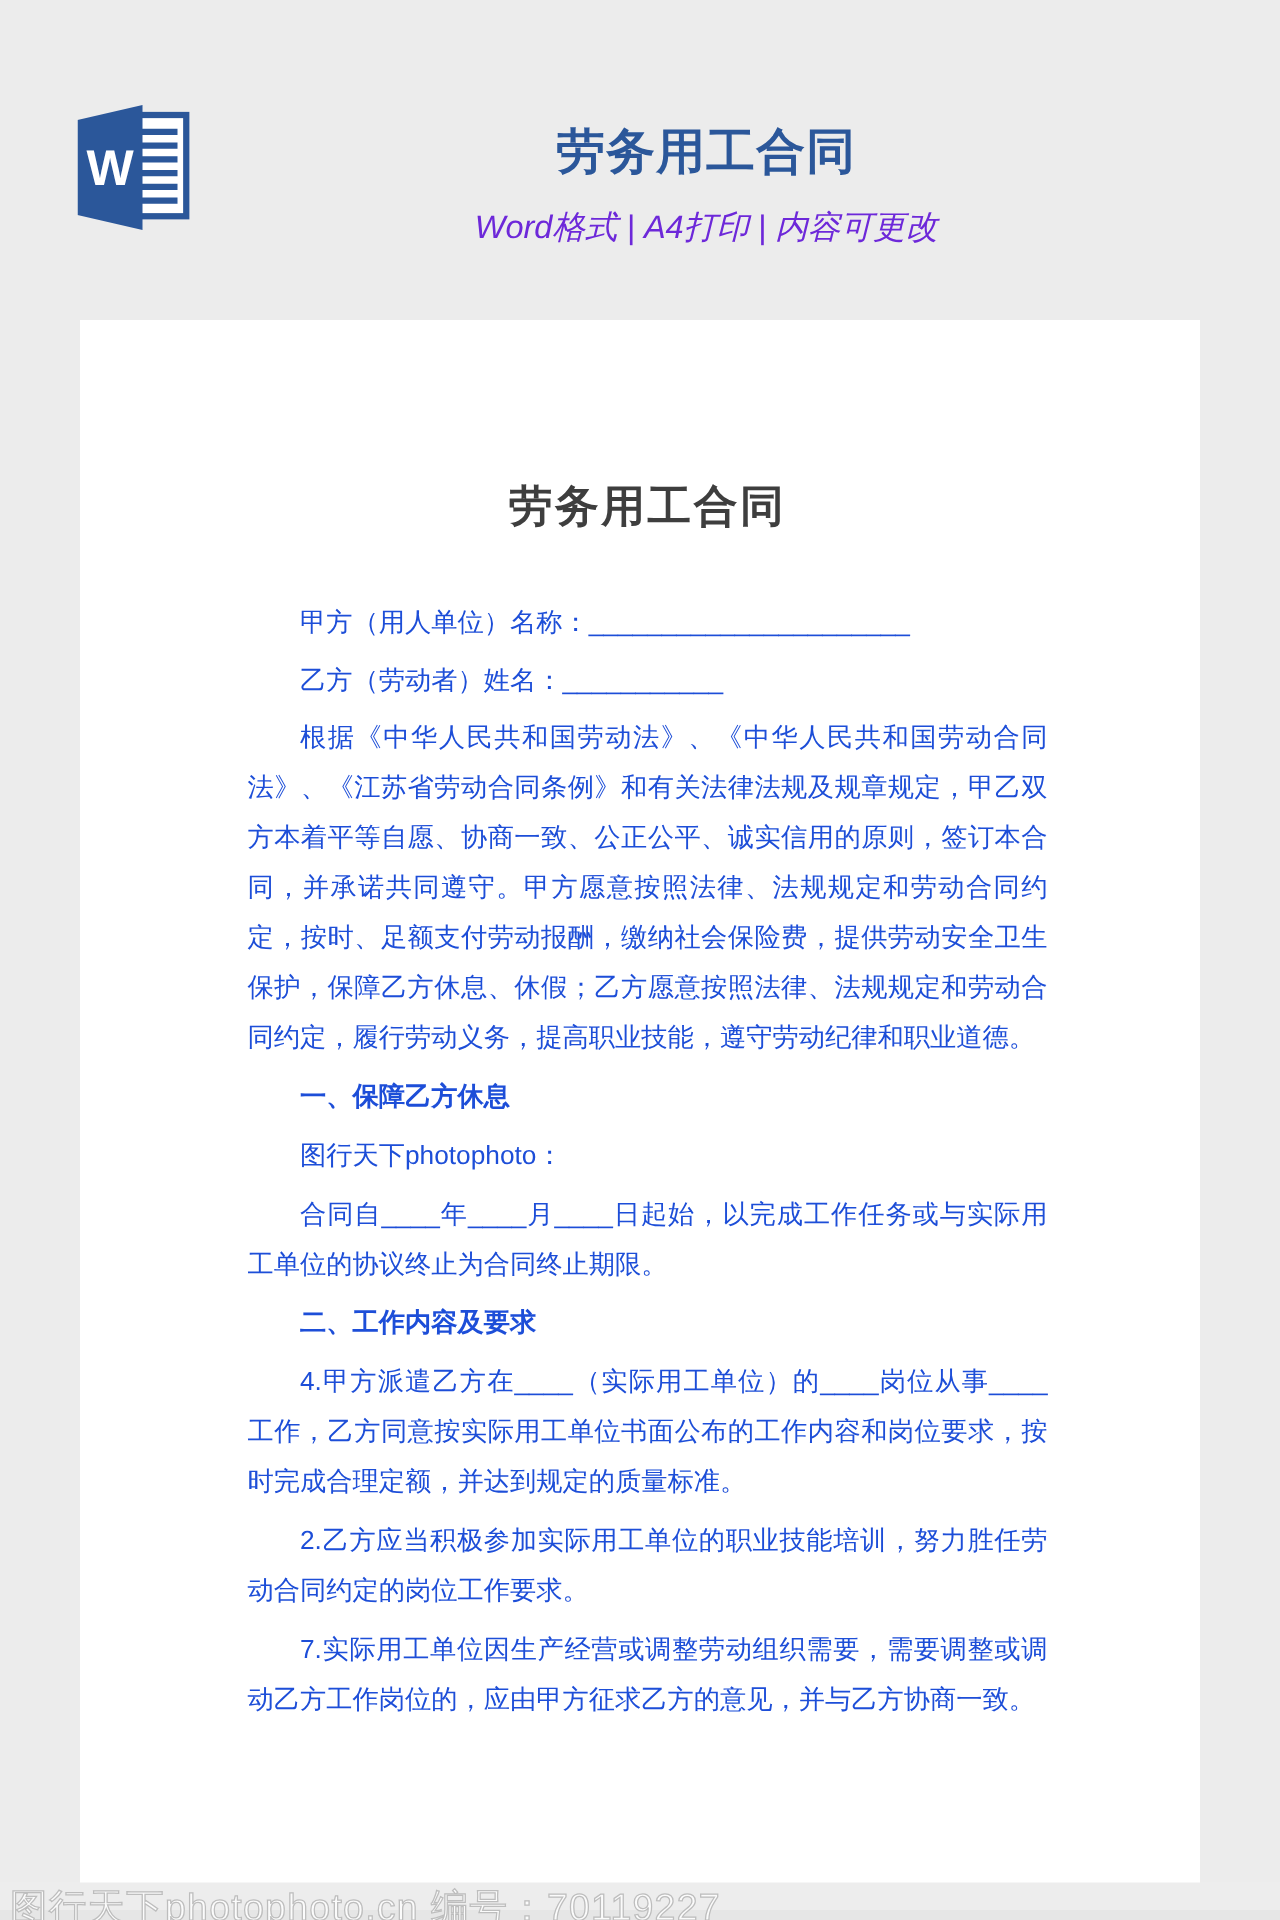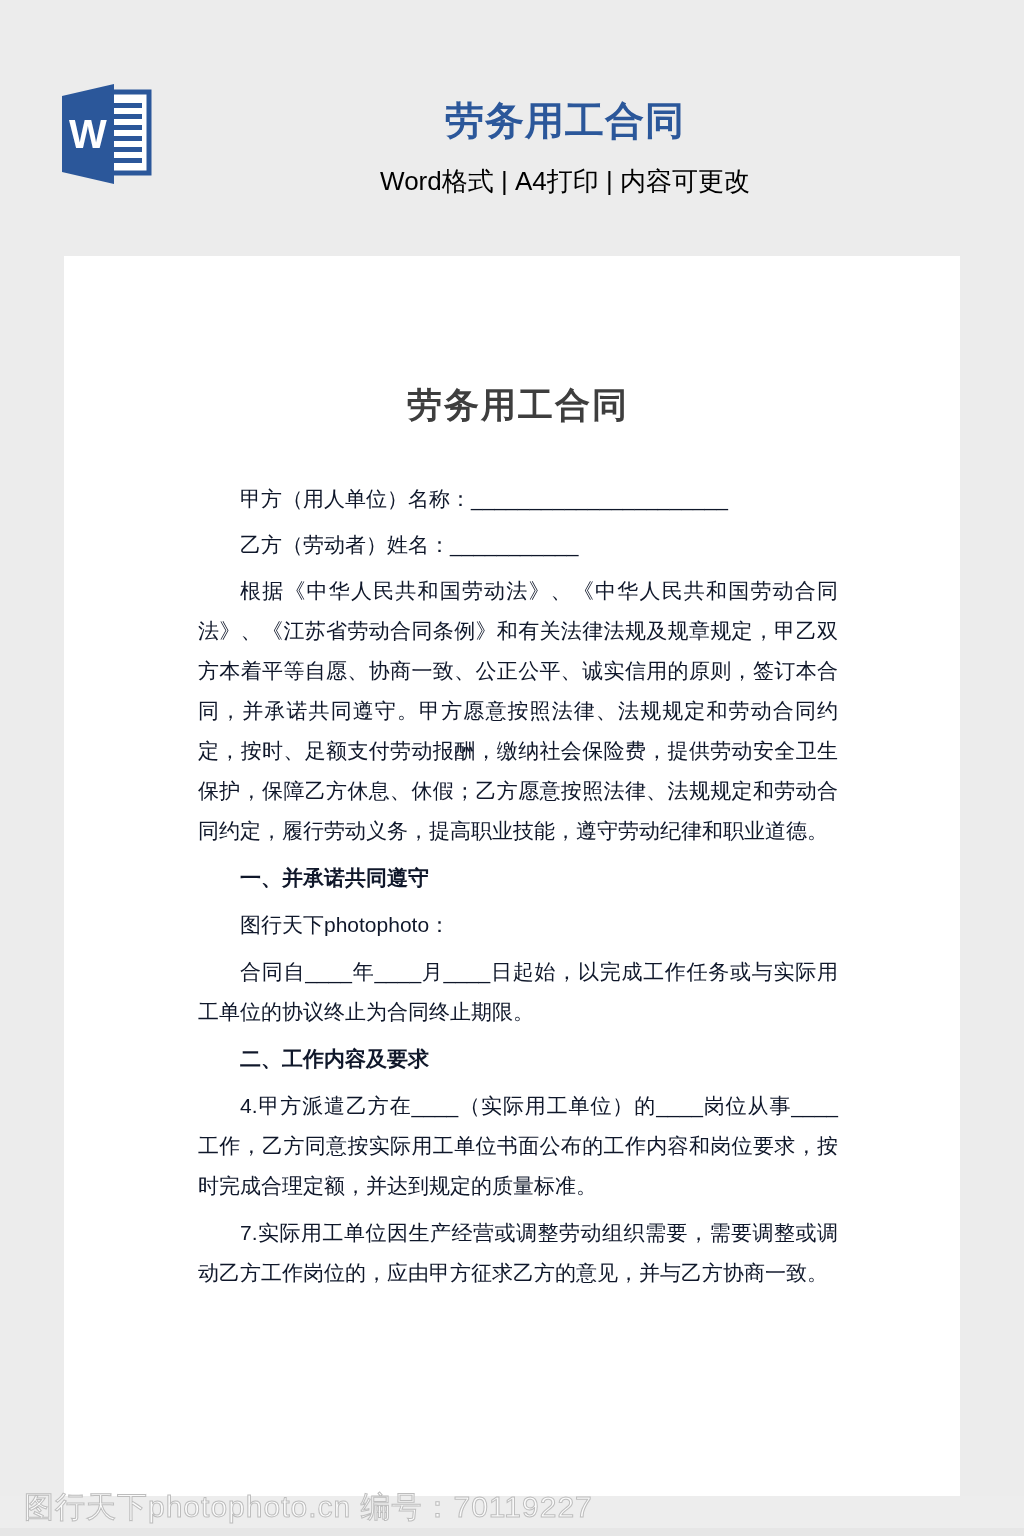--- a/index.html
+++ b/index.html
@@ -33,21 +33,22 @@
   }
   .banner-title {
     font-size: 39px;
     font-weight: bold;
     color: #2b579a;
     letter-spacing: 1px;
   }
   .banner-subtitle {
     margin-top: 16px;
     font-size: 26px;
-    color: #000000;
+    color: #6d28d9;
+    font-style: italic;
   }
 
   
   .page {
     position: absolute;
     left: 64px; top: 256px;
     width: 896px;
     height: 1280px;
     background: #ffffff;
   }
@@ -58,38 +59,38 @@
     text-align: center;
     font-size: 35px;
     font-weight: bold;
     color: #3e3e3e;
     letter-spacing: 2px;
     margin-bottom: 50px;
   }
   .para {
     font-size: 21px;
     line-height: 40px;
-    color: #0f172a;
+    color: #1d4ed8;
     text-indent: 2em;
     text-align: justify;
     margin-bottom: 7px;
   }
   .para.field { margin-bottom: 6px; }
   .para.heading { font-weight: bold; }
 
   
   .footer-bar {
     position: absolute;
     left: 0; bottom: 0;
-    width: 1024px; height: 40px;
+    width: 1024px; height: 30px;
     background: #ededed;
     border-bottom: 8px solid #e6e6e6;
     display: flex;
-    align-items: flex-end;
-    padding-left: 24px;
+    align-items: flex-start;
+    padding-left: 8px;
   }
   .watermark {
     font-size: 30px;
     letter-spacing: 1px;
     color: #fbfbfb;
     -webkit-text-stroke: 1px #bdbdbd;
     white-space: nowrap;
   }
 </style>
 </head>
@@ -118,26 +119,27 @@
 
 <div class="page">
   <div class="doc">
     <div class="doc-title">劳务用工合同</div>
 
     <p class="para field">甲方（用人单位）名称：______________________</p>
     <p class="para field">乙方（劳动者）姓名：___________</p>
 
     <p class="para body">根据《中华人民共和国劳动法》、《中华人民共和国劳动合同法》、《江苏省劳动合同条例》和有关法律法规及规章规定，甲乙双方本着平等自愿、协商一致、公正公平、诚实信用的原则，签订本合同，并承诺共同遵守。甲方愿意按照法律、法规规定和劳动合同约定，按时、足额支付劳动报酬，缴纳社会保险费，提供劳动安全卫生保护，保障乙方休息、休假；乙方愿意按照法律、法规规定和劳动合同约定，履行劳动义务，提高职业技能，遵守劳动纪律和职业道德。</p>
 
-    <p class="para heading">一、并承诺共同遵守</p>
+    <p class="para heading">一、保障乙方休息</p>
     <p class="para body">图行天下photophoto：</p>
     <p class="para body">合同自____年____月____日起始，以完成工作任务或与实际用工单位的协议终止为合同终止期限。</p>
 
     <p class="para heading">二、工作内容及要求</p>
     <p class="para body">4.甲方派遣乙方在____（实际用工单位）的____岗位从事____工作，乙方同意按实际用工单位书面公布的工作内容和岗位要求，按时完成合理定额，并达到规定的质量标准。</p>
+    <p class="para body">2.乙方应当积极参加实际用工单位的职业技能培训，努力胜任劳动合同约定的岗位工作要求。</p>
     <p class="para body">7.实际用工单位因生产经营或调整劳动组织需要，需要调整或调动乙方工作岗位的，应由甲方征求乙方的意见，并与乙方协商一致。</p>
 
   </div>
 </div>
 
 <div class="footer-bar">
   <span class="watermark">图行天下photophoto.cn 编号：70119227</span>
 </div>
 
 </body></html>

